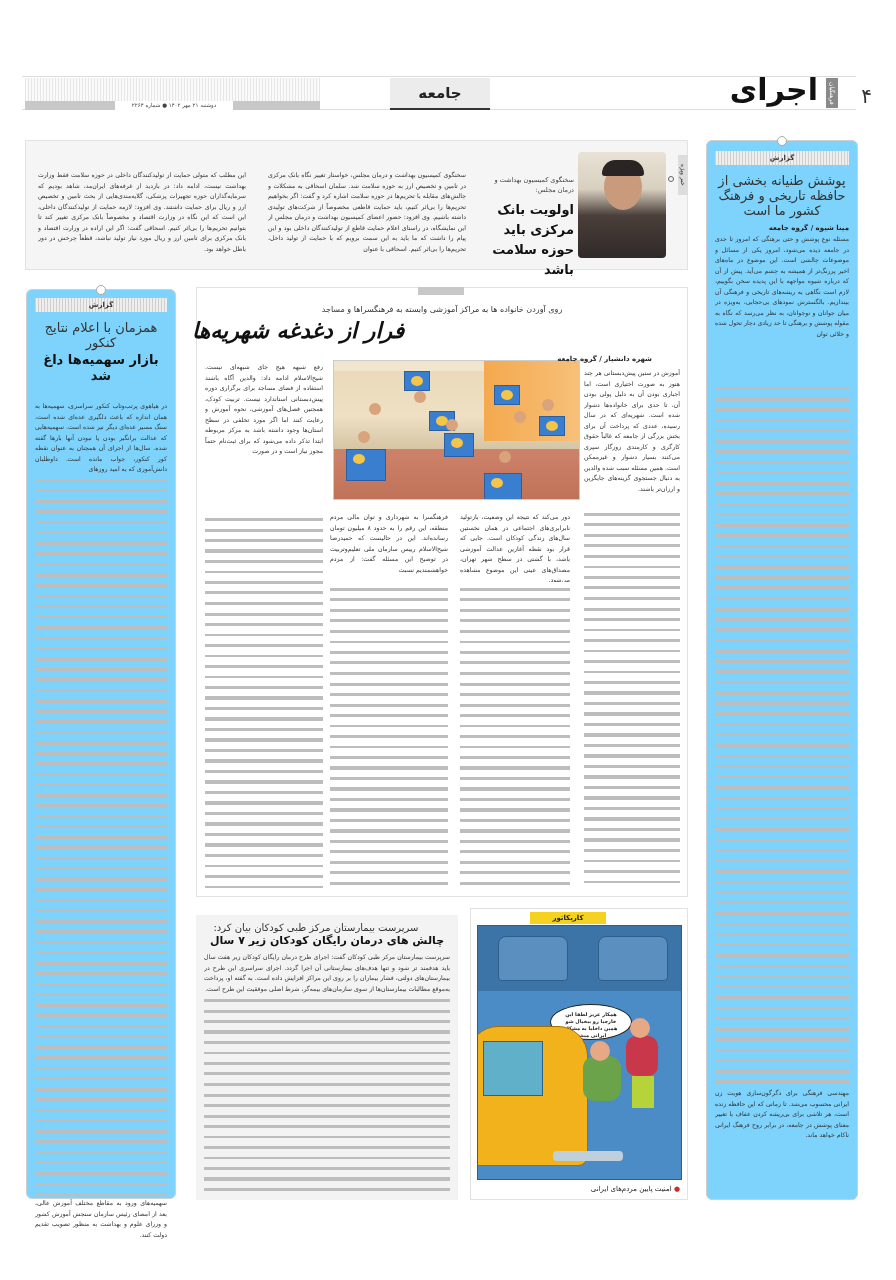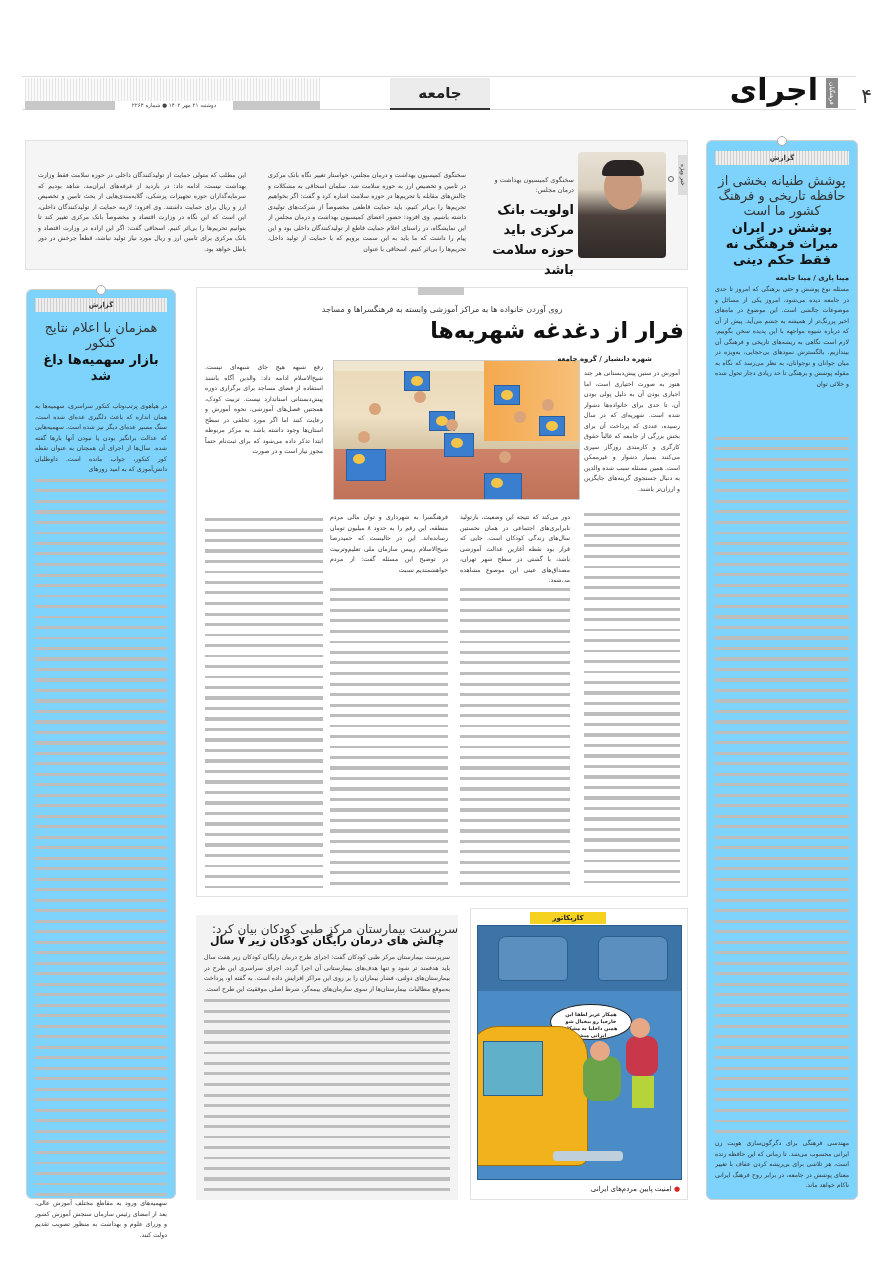--- a/index.html
+++ b/index.html
@@ -51,42 +51,41 @@
   <div class="abs" style="left:24px;top:8px;width:42px;height:16px;border-radius:20px 20px 4px 4px;background:#2a2524;"></div>
 </div>
 <div class="abs" style="left:478px;top:175px;width:96px;font-size:6.5px;line-height:10px;color:#444;">سخنگوی کمیسیون بهداشت و درمان مجلس:</div>
 <div class="abs" style="left:470px;top:200px;width:104px;font-size:13px;font-weight:900;line-height:20px;color:#111;">اولویت بانک مرکزی باید حوزه سلامت باشد</div>
 <div class="abs body-text" style="left:268px;top:170px;width:198px;height:92px;overflow:hidden;">سخنگوی کمیسیون بهداشت و درمان مجلس، خواستار تغییر نگاه بانک مرکزی در تامین و تخصیص ارز به حوزه سلامت شد. سلمان اسحاقی به مشکلات و چالش‌های مقابله با تحریم‌ها در حوزه سلامت اشاره کرد و گفت: اگر بخواهیم تحریم‌ها را بی‌اثر کنیم، باید حمایت قاطعی مخصوصاً از شرکت‌های تولیدی داشته باشیم. وی افزود: حضور اعضای کمیسیون بهداشت و درمان مجلس از این نمایشگاه، در راستای اعلام حمایت قاطع از تولیدکنندگان داخلی بود و این پیام را داشت که ما باید به این سمت برویم که با حمایت از تولید داخل، تحریم‌ها را بی‌اثر کنیم. اسحاقی با عنوان</div>
 <div class="abs body-text" style="left:38px;top:170px;width:208px;height:92px;overflow:hidden;">این مطلب که متولی حمایت از تولیدکنندگان داخلی در حوزه سلامت فقط وزارت بهداشت نیست، ادامه داد: در بازدید از غرفه‌های ایران‌مد، شاهد بودیم که سرمایه‌گذاران حوزه تجهیزات پزشکی، گلایه‌مندی‌هایی از بحث تامین و تخصیص ارز و ریال برای حمایت داشتند. وی افزود: لازمه حمایت از تولیدکنندگان داخلی، این است که این نگاه در وزارت اقتصاد و مخصوصاً بانک مرکزی تغییر کند تا بتوانیم تحریم‌ها را بی‌اثر کنیم. اسحاقی گفت: اگر این اراده در وزارت اقتصاد و بانک مرکزی برای تامین ارز و ریال مورد نیاز تولید نباشد، قطعاً چرخش در دور باطل خواهد بود.</div>
 
 <div class="abs box" style="left:706px;top:140px;width:152px;height:1060px;">
   <div class="box-header" style="margin-top:10px;">گزارش</div>
   <div class="kicker" style="margin:8px 6px 2px;">پوشش طنیانه بخشی از حافظه تاریخی و فرهنگ کشور ما است</div>
-  <div class="headline" style="margin:2px 6px;">پوشش در ایران میراث فرهنگی نه فقط حکم دینی</div>
-  <div class="byline">مینا یاری / مینا جامعه</div>
+  <div class="byline">مینا شیوه / گروه جامعه</div>
   <div class="body-text" style="margin:0 8px;height:150px;overflow:hidden;">مسئله نوع پوشش و حتی برهنگی که امروز تا حدی در جامعه دیده می‌شود، امروز یکی از مسائل و موضوعات چالشی است. این موضوع در ماه‌های اخیر پررنگ‌تر از همیشه به چشم می‌آید. پیش از آن که درباره شیوه مواجهه با این پدیده سخن بگوییم، لازم است نگاهی به ریشه‌های تاریخی و فرهنگی آن بیندازیم. بالگسترش نمودهای بی‌حجابی، به‌ویژه در میان جوانان و نوجوانان، به نظر می‌رسد که نگاه به مقوله پوشش و برهنگی تا حد زیادی دچار تحول شده و خلائی توان</div>
   <div class="text-lines" style="margin:0 8px;height:700px;"></div>
   <div class="body-text" style="margin:4px 8px;height:50px;overflow:hidden;">مهندسی فرهنگی برای دگرگون‌سازی هویت زن ایرانی محسوب می‌شد. تا زمانی که این حافظه زنده است، هر تلاشی برای بی‌ریشه کردن عفاف با تغییر معنای پوشش در جامعه، در برابر روح فرهنگ ایرانی ناکام خواهد ماند.</div>
 </div>
 <div class="abs" style="left:777px;top:136px;width:10px;height:10px;border:1px solid #aaa;border-radius:50%;background:#fff;"></div>
 
 <div class="abs box" style="left:26px;top:289px;width:150px;height:910px;">
   <div class="box-header" style="margin-top:8px;">گزارش</div>
   <div class="kicker" style="margin:8px 6px 2px;">همزمان با اعلام نتایج کنکور</div>
   <div class="headline" style="margin:2px 6px 17px;">بازار سهمیه‌ها داغ شد</div>
   <div class="body-text" style="margin:0 8px;height:75px;overflow:hidden;">در هیاهوی پرتب‌وتاب کنکور سراسری، سهمیه‌ها به همان اندازه که باعث دلگیری عده‌ای شده است، سنگ مسیر عده‌ای دیگر نیز شده است. سهمیه‌هایی که عدالت برانگیز بودن یا نبودن آنها بارها گفته شده. سال‌ها از اجرای آن همچنان به عنوان نقطه کور کنکور، جواب مانده است. داوطلبان دانش‌آموزی که به امید روزهای</div>
   <div class="text-lines" style="margin:0 8px;height:720px;"></div>
   <div class="body-text" style="margin:2px 8px;height:44px;overflow:hidden;">سهمیه‌های ورود به مقاطع مختلف آموزش عالی، بعد از امضای رئیس سازمان سنجش آموزش کشور و وزرای علوم و بهداشت به منظور تصویب تقدیم دولت کنند.</div>
 </div>
 <div class="abs" style="left:96px;top:285px;width:10px;height:10px;border:1px solid #aaa;border-radius:50%;background:#fff;"></div>
 
 <div class="abs" style="left:196px;top:287px;width:492px;height:610px;border:1px solid #e2e2e2;"></div>
 <div class="abs" style="left:418px;top:287px;width:46px;height:8px;background:#c8c8c8;"></div>
 <div class="abs" style="left:200px;top:305px;width:484px;font-size:8px;text-align:center;color:#333;">روی آوردن خانواده ها به مراکز آموزشی وابسته به فرهنگسراها و مساجد</div>
-<div class="abs" style="left:200px;top:318px;width:484px;font-size:22px;font-weight:900;text-align:right;color:#111;">فرار از دغدغه شهریه‌ها</div>
+<div class="abs" style="left:192px;top:318px;width:484px;font-size:22px;font-weight:900;text-align:left;color:#111;font-style:italic;">فرار از دغدغه شهریه‌ها</div>
 
 <div class="abs photo-kids">
   <div class="abs" style="left:0;top:0;width:247px;height:10px;background:#f0e6cf;"></div>
   <div class="abs" style="left:150px;top:0;width:97px;height:80px;background:linear-gradient(90deg,#f4a94e,#f7c07a);"></div>
   <div class="abs" style="left:0;top:88px;width:247px;height:52px;background:#c64a3a;opacity:.55;"></div>
   <div class="painting" style="left:70px;top:10px;"></div>
   <div class="painting" style="left:160px;top:24px;"></div>
   <div class="painting" style="left:95px;top:50px;"></div>
   <div class="painting" style="left:110px;top:72px;width:30px;height:24px;"></div>
   <div class="painting" style="left:205px;top:55px;"></div>
@@ -105,21 +104,21 @@
 <div class="abs body-text" style="left:584px;top:368px;width:96px;height:140px;overflow:hidden;">آموزش در سنین پیش‌دبستانی هر چند هنوز به صورت اختیاری است، اما اجباری بودن آن به دلیل پولی بودن آن، تا حدی برای خانواده‌ها دشوار شده است. شهریه‌ای که در سال رسیده، عددی که پرداخت آن برای بخش بزرگی از جامعه که غالباً حقوق کارگری و کارمندی روزگار سپری می‌کنند بسیار دشوار و غیرممکن است. همین مسئله سبب شده والدین به دنبال جستجوی گزینه‌های جایگزین و ارزان‌تر باشند.</div>
 <div class="abs text-lines" style="left:584px;top:510px;width:96px;height:380px;"></div>
 <div class="abs body-text" style="left:460px;top:512px;width:110px;height:70px;overflow:hidden;">دور می‌کند که نتیجه این وضعیت، بازتولید نابرابری‌های اجتماعی در همان نخستین سال‌های زندگی کودکان است. جایی که قرار بود نقطه آغازین عدالت آموزشی باشد، با گشتی در سطح شهر تهران، مصداق‌های عینی این موضوع مشاهده می‌شود.</div>
 <div class="abs text-lines" style="left:460px;top:585px;width:110px;height:305px;"></div>
 <div class="abs body-text" style="left:330px;top:512px;width:118px;height:70px;overflow:hidden;">فرهنگسرا به شهرداری و توان مالی مردم منطقه، این رقم را به حدود ۸ میلیون تومان رسانده‌اند. این در حالیست که حمیدرضا شیخ‌الاسلام رییس سازمان ملی تعلیم‌وتربیت در توضیح این مسئله گفت: از مردم خواهشمندیم نسبت</div>
 <div class="abs text-lines" style="left:330px;top:585px;width:118px;height:305px;"></div>
 <div class="abs body-text" style="left:205px;top:362px;width:118px;height:150px;overflow:hidden;">رفع شبهه هیچ جای شبهه‌ای نیست. شیخ‌الاسلام ادامه داد: والدین آگاه باشند استفاده از فضای مساجد برای برگزاری دوره پیش‌دبستانی استاندارد نیست. تربیت کودک، همچنین فصل‌های آموزشی، نحوه آموزش و رعایت کنند اما اگر مورد تخلفی در سطح استان‌ها وجود داشته باشد به مرکز مربوطه ابتدا تذکر داده می‌شود که برای ثبت‌نام حتماً مجوز نیاز است و در صورت</div>
 <div class="abs text-lines" style="left:205px;top:515px;width:118px;height:375px;"></div>
 
 <div class="abs" style="left:196px;top:915px;width:262px;height:285px;background:#f3f3f3;"></div>
-<div class="abs" style="left:208px;top:922px;width:254px;font-size:12px;text-align:center;color:#333;">سرپرست بیمارستان مرکز طبی کودکان بیان کرد:</div>
+<div class="abs" style="left:189px;top:922px;width:254px;font-size:10px;text-align:center;color:#333;">سرپرست بیمارستان مرکز طبی کودکان بیان کرد:</div>
 <div class="abs" style="left:200px;top:934px;width:254px;font-size:11px;font-weight:900;text-align:center;color:#111;">چالش های درمان رایگان کودکان زیر ۷ سال</div>
 <div class="abs body-text" style="left:204px;top:952px;width:246px;height:42px;overflow:hidden;">سرپرست بیمارستان مرکز طبی کودکان گفت: اجرای طرح درمان رایگان کودکان زیر هفت سال باید هدفمند تر شود و تنها هدف‌های بیمارستانی آن اجرا گردد. اجرای سراسری این طرح در بیمارستان‌های دولتی، فشار بیماران را بر روی این مراکز افزایش داده است. به گفته او، پرداخت به‌موقع مطالبات بیمارستان‌ها از سوی سازمان‌های بیمه‌گر، شرط اصلی موفقیت این طرح است.</div>
 <div class="abs text-lines" style="left:204px;top:996px;width:246px;height:196px;"></div>
 
 <div class="abs" style="left:470px;top:908px;width:218px;height:292px;border:1px solid #e2e2e2;"></div>
 <div class="abs cartoon-tag">کاریکاتور</div>
 <div class="abs cartoon">
   <div class="abs" style="left:0;top:0;width:205px;height:65px;background:#3d74a8;"></div>
   <div class="abs" style="left:20px;top:10px;width:70px;height:45px;border-radius:8px 8px 4px 4px;background:#5b8fc0;border:1px solid #2d5f8c;"></div>
   <div class="abs" style="left:120px;top:10px;width:70px;height:45px;border-radius:8px 8px 4px 4px;background:#5b8fc0;border:1px solid #2d5f8c;"></div>

